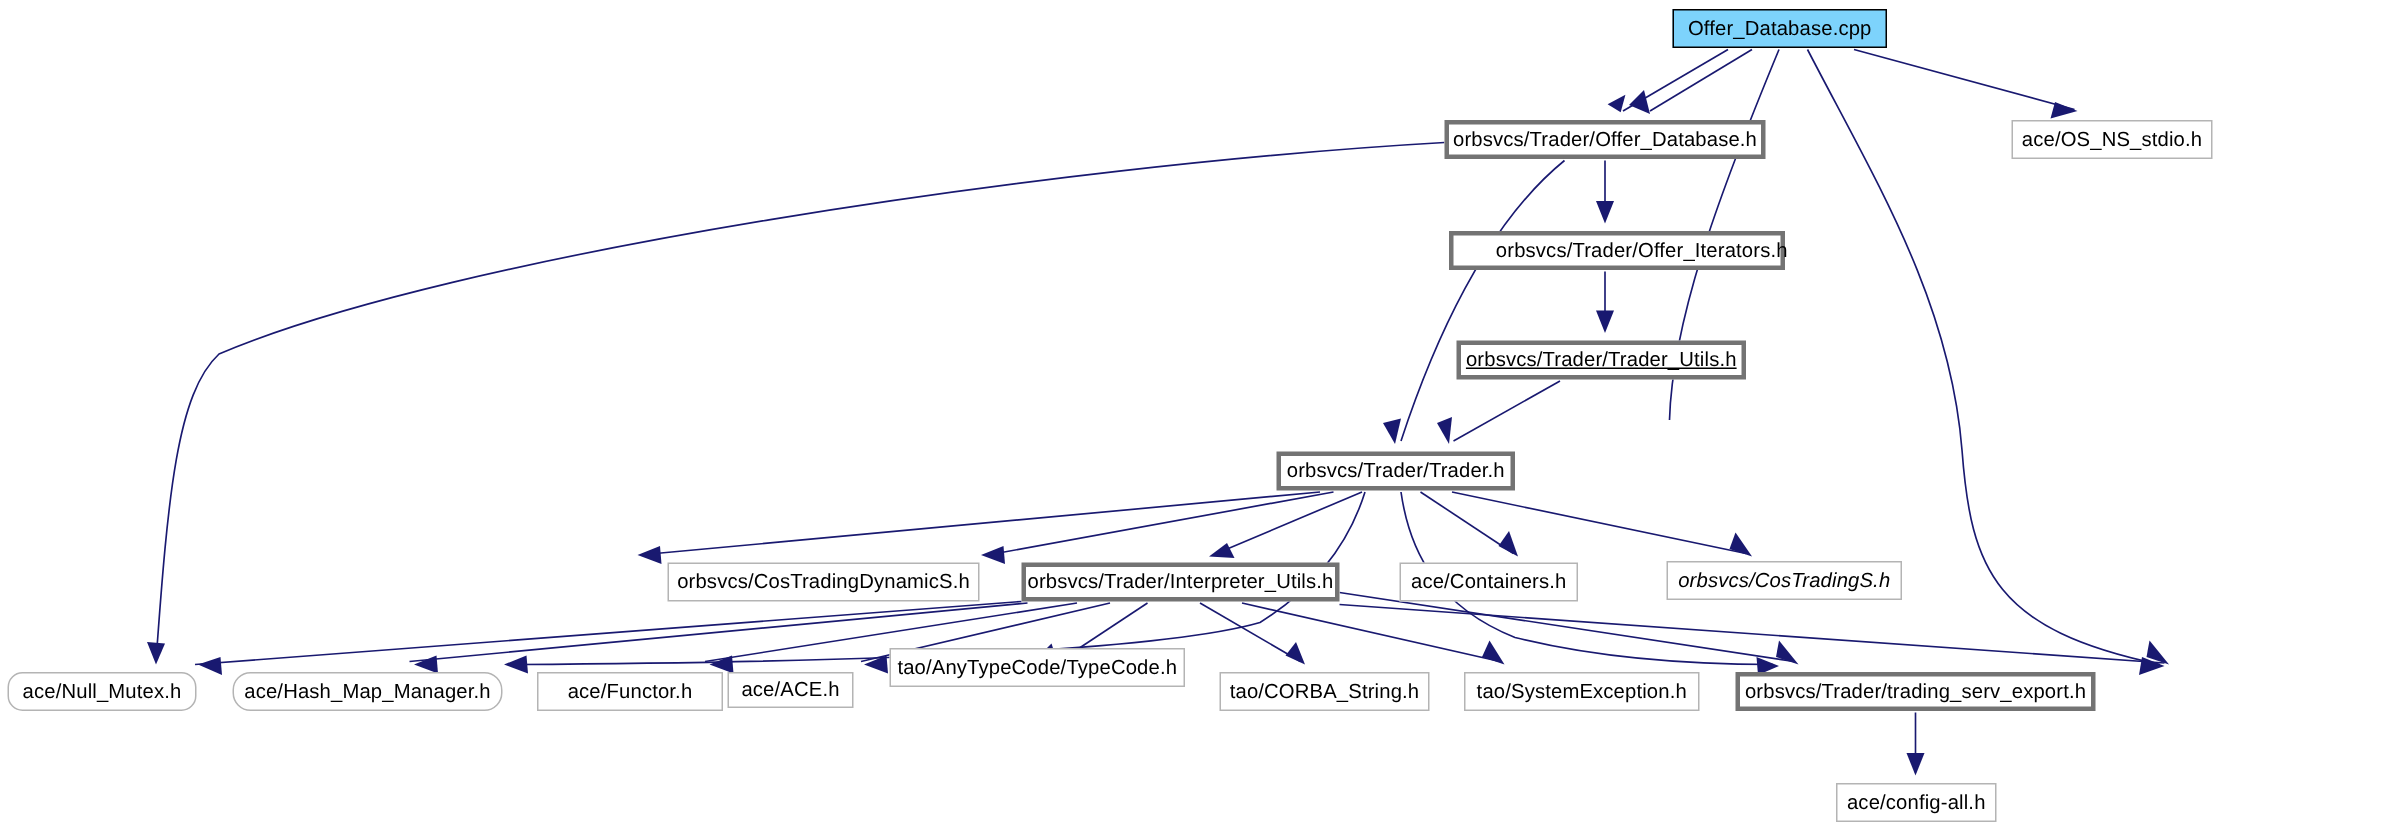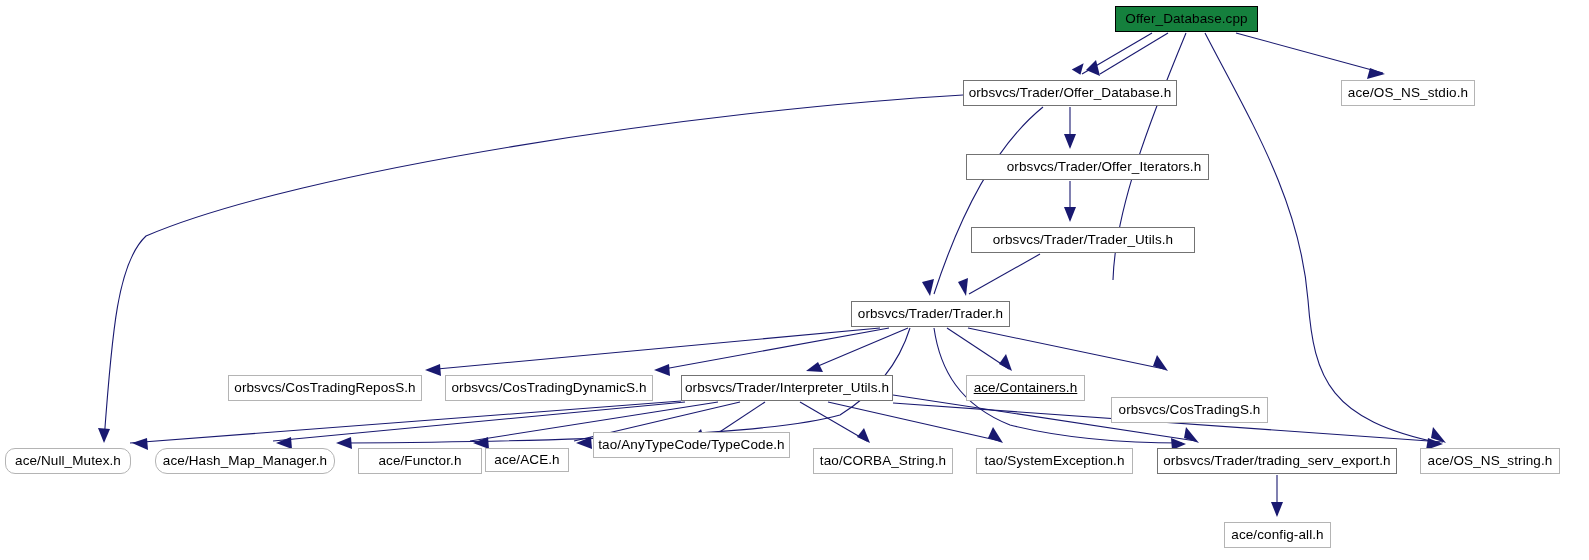--- a/index.html
+++ b/index.html
@@ -30,24 +30,24 @@
     justify-content: center;
     background: #ffffff;
     border: 1px solid #b4b4b4;
     font-size: 13.5px;
     color: #000000;
     white-space: nowrap;
     letter-spacing: 0.1px;
     z-index: 2;
   }
   .node.solid {
-    border: 1px solid #737373;
+    border: 3px solid #737373;
   }
   .node.root {
-    background: #15803d;
+    background: #7dd3fc;
     border: 1px solid #000000;
   }
   .node-label {
     line-height: 1;
     padding: 0 4px;
   }
 </style>
 </head>
 <body>
 
@@ -141,42 +141,39 @@
 
   <div class="node root" id="n-offer_database_cpp" style="left: 1115px; top: 6px; width: 143px; height: 26px;">
     <span class="node-label">Offer_Database.cpp</span>
   </div>
   <div class="node solid" id="n-offer_database_h" style="left: 963px; top: 80px; width: 214px; height: 26px;">
     <span class="node-label">orbsvcs/Trader/Offer_Database.h</span>
   </div>
   <div class="node" id="n-os_ns_stdio_h" style="left: 1341px; top: 80px; width: 134px; height: 26px;">
     <span class="node-label">ace/OS_NS_stdio.h</span>
   </div>
-  <div class="node solid" id="n-offer_iterators_h" style="left: 966px; top: 154px; width: 243px; height: 26px; padding-left: 33px;">
+  <div class="node solid" id="n-offer_iterators_h" style="left: 966px; top: 154px; width: 224px; height: 26px; padding-left: 33px;">
     <span class="node-label">orbsvcs/Trader/Offer_Iterators.h</span>
   </div>
-  <div class="node solid" id="n-trader_utils_h" style="left: 971px; top: 227px; width: 224px; height: 26px;">
+  <div class="node solid" id="n-trader_utils_h" style="left: 971px; top: 227px; width: 193px; height: 26px; text-decoration: underline;">
     <span class="node-label">orbsvcs/Trader/Trader_Utils.h</span>
   </div>
   <div class="node solid" id="n-trader_h" style="left: 851px; top: 301px; width: 159px; height: 26px;">
     <span class="node-label">orbsvcs/Trader/Trader.h</span>
   </div>
-  <div class="node" id="n-costradingreposs_h" style="left: 228px; top: 375px; width: 194px; height: 26px;">
-    <span class="node-label">orbsvcs/CosTradingReposS.h</span>
-  </div>
   <div class="node" id="n-costradingdynamics_h" style="left: 445px; top: 375px; width: 208px; height: 26px;">
     <span class="node-label">orbsvcs/CosTradingDynamicS.h</span>
   </div>
   <div class="node solid" id="n-interpreter_utils_h" style="left: 681px; top: 375px; width: 212px; height: 26px;">
     <span class="node-label">orbsvcs/Trader/Interpreter_Utils.h</span>
   </div>
-  <div class="node" id="n-containers_h" style="left: 966px; top: 375px; width: 119px; height: 26px; text-decoration: underline;">
+  <div class="node" id="n-containers_h" style="left: 933px; top: 375px; width: 119px; height: 26px;">
     <span class="node-label">ace/Containers.h</span>
   </div>
-  <div class="node" id="n-costradings_h" style="left: 1111px; top: 397px; width: 157px; height: 26px;">
+  <div class="node" id="n-costradings_h" style="left: 1111px; top: 374px; width: 157px; height: 26px; font-style: italic;">
     <span class="node-label">orbsvcs/CosTradingS.h</span>
   </div>
   <div class="node" id="n-null_mutex_h" style="left: 5px; top: 448px; width: 126px; height: 26px; border-radius: 10px;">
     <span class="node-label">ace/Null_Mutex.h</span>
   </div>
   <div class="node" id="n-hash_map_manager_h" style="left: 155px; top: 448px; width: 180px; height: 26px; border-radius: 12px;">
     <span class="node-label">ace/Hash_Map_Manager.h</span>
   </div>
   <div class="node" id="n-functor_h" style="left: 358px; top: 448px; width: 124px; height: 26px;">
     <span class="node-label">ace/Functor.h</span>
@@ -189,19 +186,16 @@
   </div>
   <div class="node" id="n-corba_string_h" style="left: 813px; top: 448px; width: 140px; height: 26px;">
     <span class="node-label">tao/CORBA_String.h</span>
   </div>
   <div class="node" id="n-systemexception_h" style="left: 976px; top: 448px; width: 157px; height: 26px;">
     <span class="node-label">tao/SystemException.h</span>
   </div>
   <div class="node solid" id="n-trading_serv_export_h" style="left: 1157px; top: 448px; width: 240px; height: 26px;">
     <span class="node-label">orbsvcs/Trader/trading_serv_export.h</span>
   </div>
-  <div class="node" id="n-os_ns_string_h" style="left: 1420px; top: 448px; width: 140px; height: 26px;">
-    <span class="node-label">ace/OS_NS_string.h</span>
-  </div>
   <div class="node" id="n-config_all_h" style="left: 1224px; top: 522px; width: 107px; height: 26px;">
     <span class="node-label">ace/config-all.h</span>
   </div>
 </div>
 
 </body></html>

